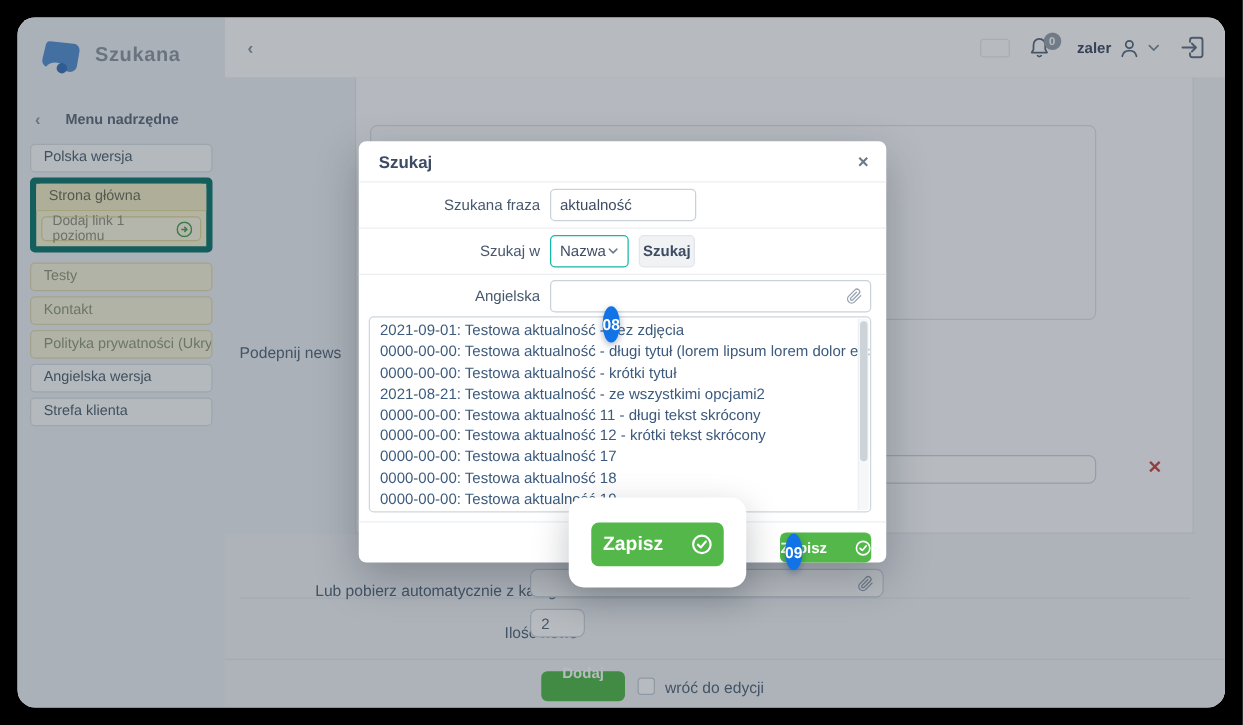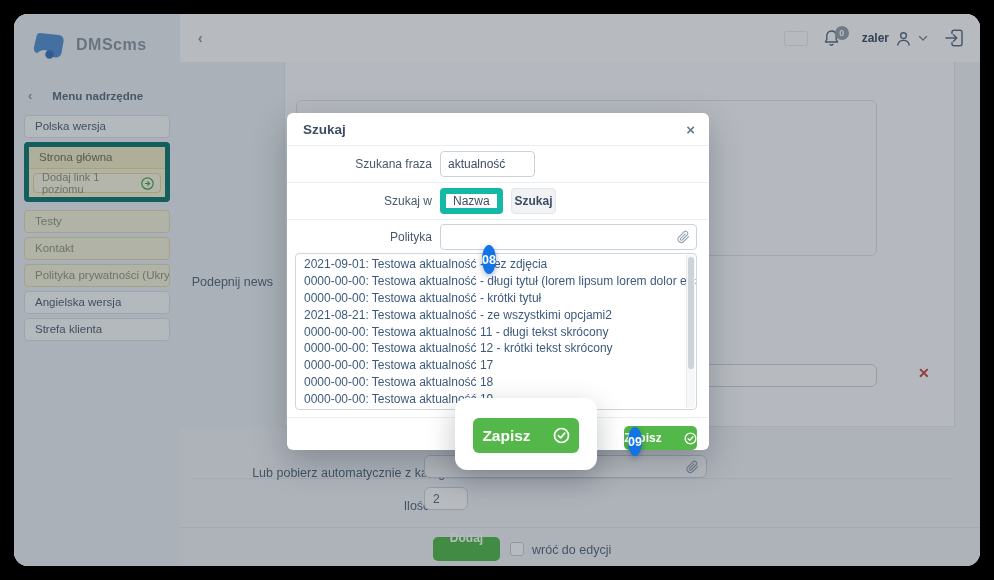--- a/index.html
+++ b/index.html
@@ -77,22 +77,22 @@
     border-radius:6px; box-shadow:0 12px 34px rgba(10,20,30,.25); z-index:10; }
   .mo-head { height:33px; display:flex; align-items:center; padding:0 14px 0 16px;
     border-bottom:1px solid #ebeef1; }
   .mo-title { font-size:13.5px; font-weight:700; color:#3e4c63; }
   .mo-close { margin-left:auto; color:#6b7a8d; font-size:15px; font-weight:700; cursor:pointer; }
   .mo-row { display:flex; align-items:center; height:37px; border-bottom:1px solid #ebeef1;
     padding-right:12px; }
   .mo-label { width:153px; text-align:right; padding-right:8px; font-size:12px; color:#47586d; }
   .mo-input { height:26px; border:1px solid #c9d2da; border-radius:4px; font-size:12px;
     color:#3e4c63; padding:0 7px; font-family:"Liberation Sans",sans-serif; background:#fff; }
-  .in-fraza { width:95px; }
-  .mo-select { width:63px; height:26px; border:6px solid #14b8a6; border-radius:4px;
+  .in-fraza { width:117px; }
+  .mo-select { width:63px; height:26px; border:1px solid #14b8a6; border-radius:4px;
     display:flex; align-items:center; justify-content:space-between; padding:0 7px;
     font-size:12px; color:#3e4c63; }
   .btn-szukaj { width:45px; height:26px; margin-left:8px; background:#f0f2f4; border:1px solid #e2e6ea;
     border-radius:4px; font-size:12px; font-weight:700; color:#3e4c63;
     font-family:"Liberation Sans",sans-serif; }
   .row-pod { height:33px; border-bottom:none; }
   .in-pod { flex:1; position:relative; }
   .in-pod input { width:100%; }
   .clip-abs { position:absolute; right:7px; top:6px; }
   .mo-list { position:absolute; left:8px; top:140px; width:402px; height:157px;
@@ -124,21 +124,21 @@
 
   <div class="sidebar">
     <div class="brand">
       <span>
         <svg class="ic" width="34" height="30" viewBox="0 0 34 30">
           <path d="M8 3 L27 5 C30 5.4 32 8 31.6 11 L29.5 23 C29 26 26 28 23 27.4 L6 23.6 C3 23 1.2 20 2 17 L4.6 6 C5.1 4 6.4 2.8 8 3 Z" fill="#5591d2"></path>
           <circle cx="12" cy="29" r="9" fill="#eef1f4"></circle>
           <circle cx="17.5" cy="24.5" r="4.2" fill="#3c72b8"></circle>
         </svg>
       </span>
-      <span class="brand-name">DMScms</span>
+      <span class="brand-name">Szukana</span>
     </div>
     <div class="menu-head">
       <span class="chev">‹</span>
       <span>Menu nadrzędne</span>
     </div>
     <div class="menu">
       <div class="m-item">Polska wersja</div>
       <div class="m-group">
         <div class="m-sel">Strona główna</div>
         <div class="m-add">
@@ -234,21 +234,21 @@
       <span class="mo-label">Szukaj w</span>
       <span class="mo-select">
         <span>Nazwa</span>
         <svg class="ic" width="9" height="6" viewBox="0 0 10 7">
           <path d="M1.5 1.5 L5 5 L8.5 1.5" fill="none" stroke="#6b7a8d" stroke-width="1.4" stroke-linecap="round"></path>
         </svg>
       </span>
       <button class="btn-szukaj">Szukaj</button>
     </div>
     <div class="mo-row row-pod">
-      <span class="mo-label">Polityka</span>
+      <span class="mo-label">Angielska</span>
       <span class="in-pod">
         <input class="mo-input" style="">
         <span class="clip-abs">
           <svg class="ic" width="13" height="14" viewBox="0 0 24 24">
               <path d="M21.4 11.1 l-9.2 9.2 a6 6 0 0 1 -8.5 -8.5 l9.2 -9.2 a4 4 0 0 1 5.7 5.7 l-9.2 9.2 a2 2 0 0 1 -2.8 -2.8 l8.5 -8.5" fill="none" stroke="#98a4b0" stroke-width="2" stroke-linecap="round"></path>
             </svg>
         </span>
       </span>
     </div>
     <div class="mo-list">

